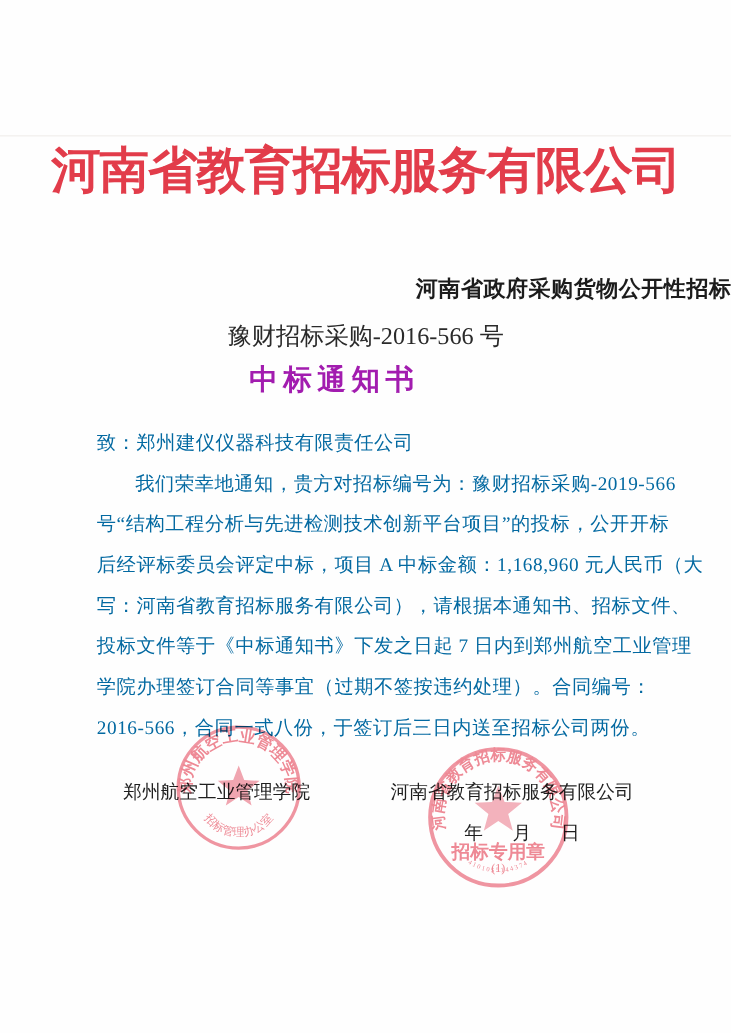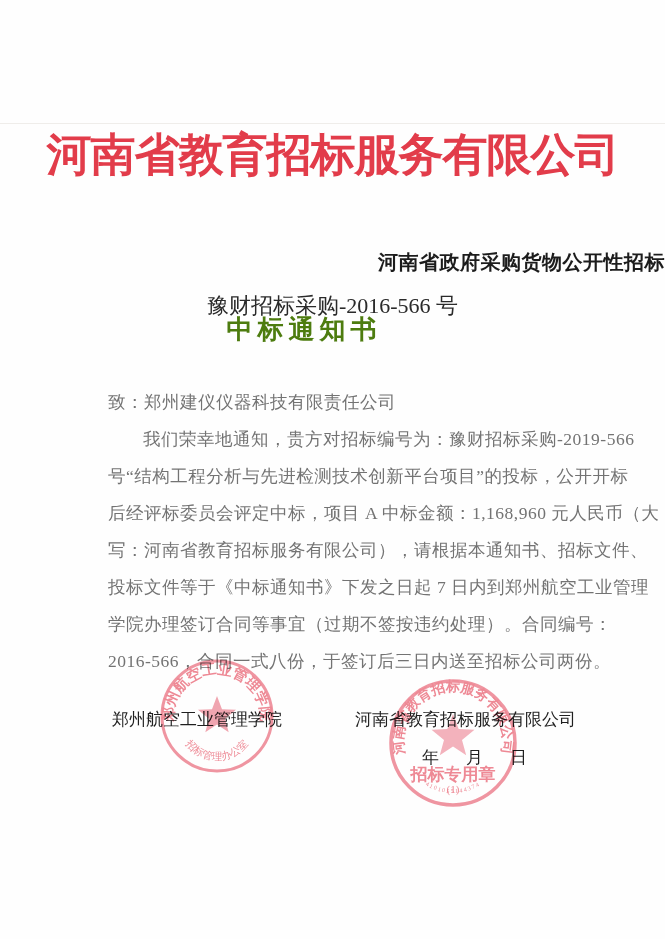--- a/index.html
+++ b/index.html
@@ -46,33 +46,33 @@
   .reference-no {
     position: absolute;
     top: 291px; left: 0;
     width: 665px;
     text-align: center;
     color: #2a2a2a;
     font-size: 22px;
   }
   .doc-title {
     position: absolute;
-    top: 312px; left: 0;
+    top: 328px; left: 0;
     width: 608px;
     text-align: center;
-    color: #4d7c0f;
+    color: #a21caf;
     font-size: 26px;
     font-weight: bold;
     letter-spacing: 5px;
   }
   .body-text {
     position: absolute;
-    top: 384px; left: 108px;
+    top: 384px; left: 88px;
     width: 478px;
-    color: #737373;
+    color: #0369a1;
     font-size: 17.5px;
     line-height: 37px;
     letter-spacing: 0.5px;
   }
   .body-line { white-space: nowrap; }
   .body-line.indent { text-indent: 2em; }
   .sig-name {
     position: absolute;
     color: #1f1f1f;
     font-size: 17px;

